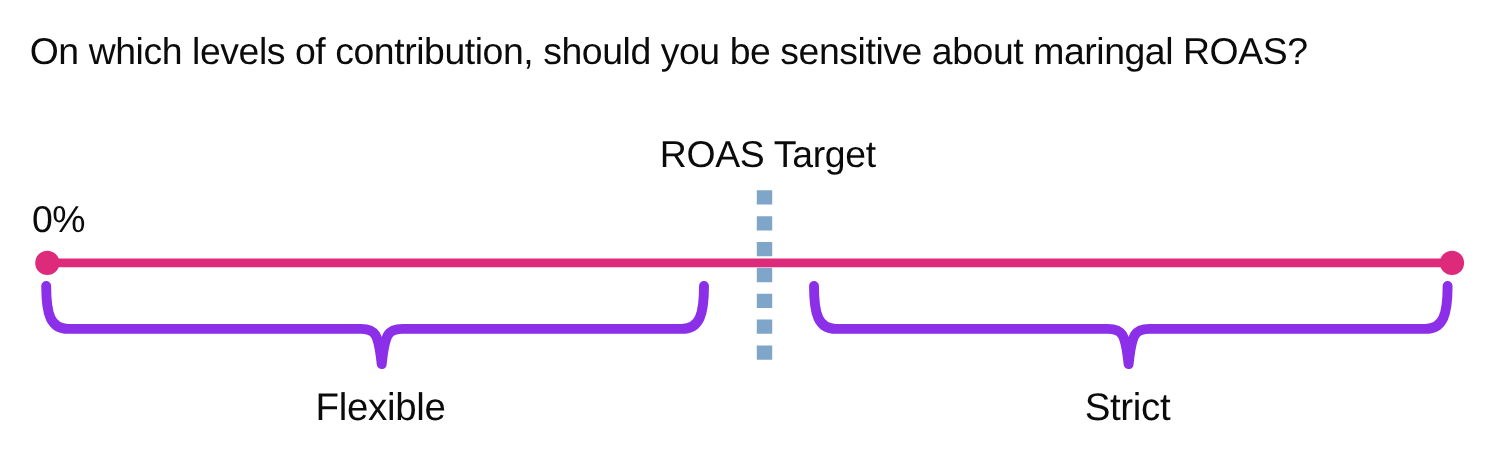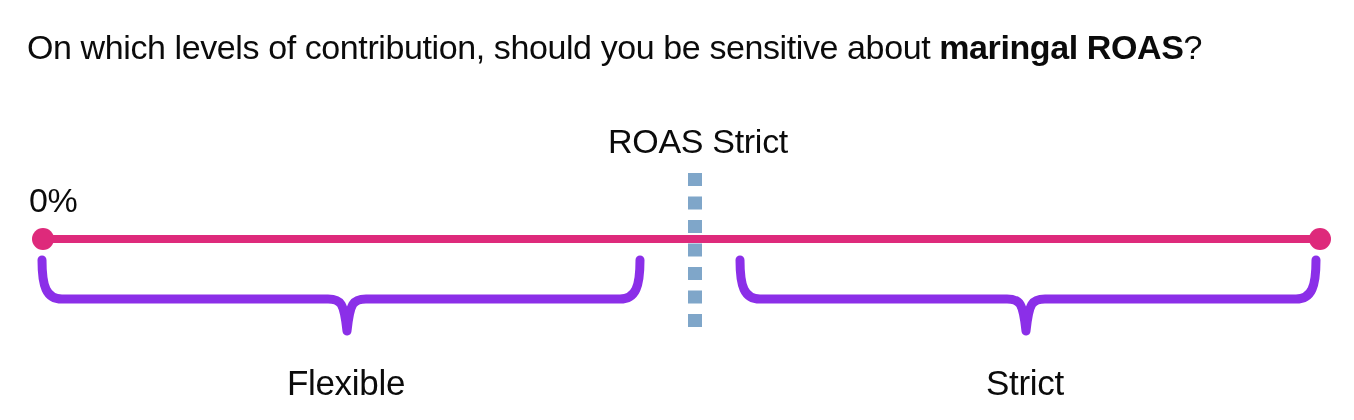--- a/index.html
+++ b/index.html
@@ -19,21 +19,21 @@
     position: absolute;
     left: 27px;
     top: 27px;
     font-size: 34px;
     font-weight: 500;
     letter-spacing: -0.4px;
     white-space: nowrap;
     line-height: 1.2;
   }
   .page-title .bold {
-    font-weight: 700;
+    font-weight: 400;
   }
   .diagram-svg {
     position: absolute;
     left: 0;
     top: 0;
   }
   .axis-label {
     position: absolute;
     font-size: 34px;
     font-weight: 500;
@@ -52,21 +52,20 @@
   }
   .zone-label {
     position: absolute;
     font-size: 35px;
     font-weight: 500;
     letter-spacing: -0.3px;
     white-space: nowrap;
     line-height: 1;
     top: 353px;
     transform: translateX(-50%);
-    margin-top: 12px;
   }
   .zone-label.flexible { left: 346px; }
   .zone-label.strict   { left: 1025px; text-align: right; }
 </style>
 </head>
 <body style="--text-color: #0B0B0B;">
 
 <div class="page-title">
   <span>On which levels of contribution, should you be sensitive about </span><span class="bold">maringal ROAS</span><span>?</span>
 </div>
@@ -91,17 +90,17 @@
            C 740 286 744 299 760 299
            L 1007 299
            C 1020 299 1023 303 1026 331
            C 1029 303 1032 299 1045 299
            L 1296 299
            C 1312 299 1316 286 1316 260" fill="none" stroke-width="9" stroke-linecap="round" stroke-linejoin="round" stroke="#8B2FE8"></path>
 </svg>
 
 <div class="axis-label origin-label">0%</div>
 
-<div class="axis-label target-label">ROAS Strict</div>
+<div class="axis-label target-label">ROAS Target</div>
 
 <div class="zone-label flexible">Flexible</div>
 
 <div class="zone-label strict">Strict</div>
 
 </body></html>

